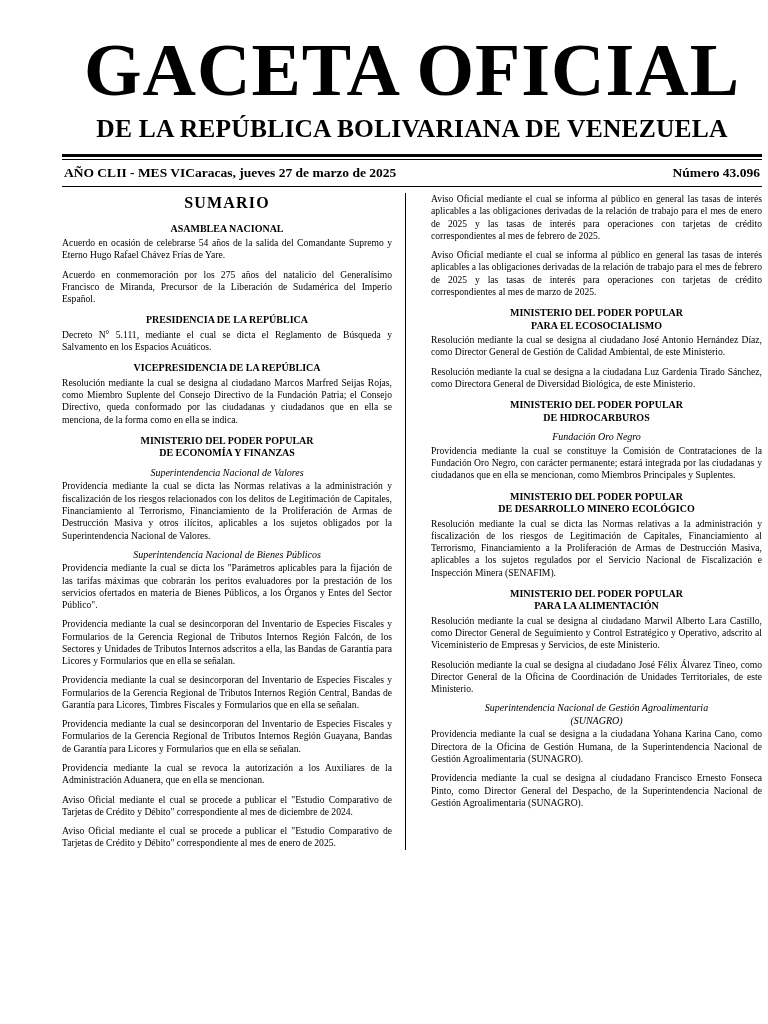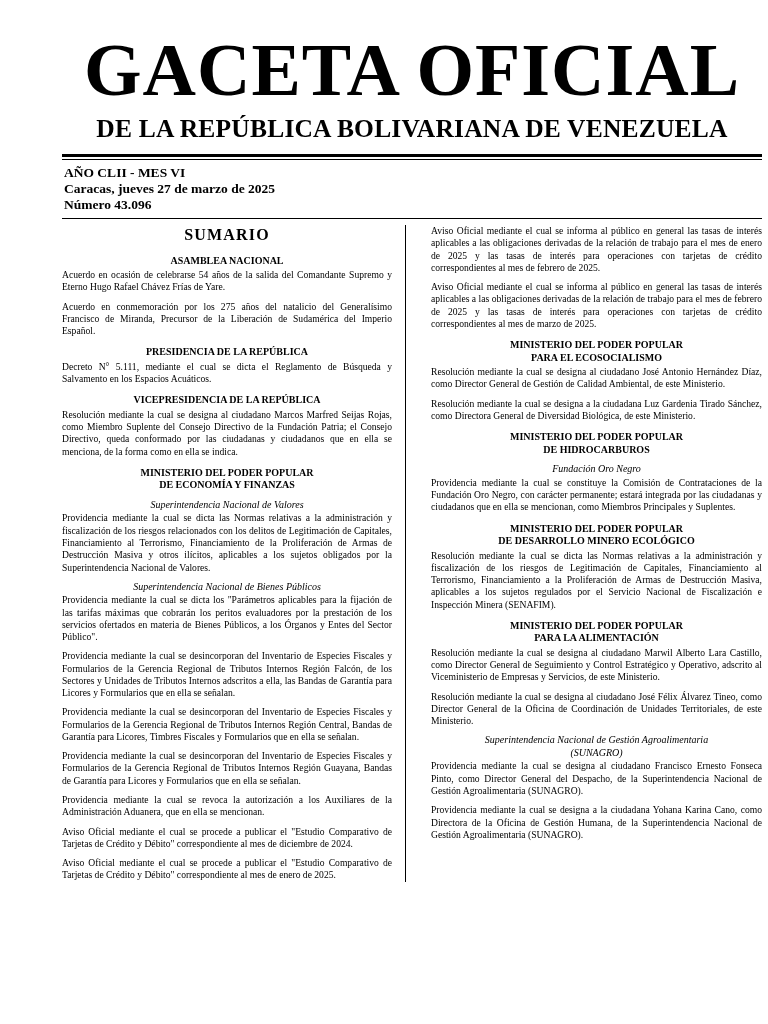--- a/index.html
+++ b/index.html
@@ -51,24 +51,23 @@
     margin-top: 2px;
   }
   .issue-bar {
     display: flex;
     justify-content: space-between;
     align-items: baseline;
     font-family: "Liberation Serif", serif;
     font-weight: bold;
     font-size: 13.5px;
     padding: 5px 2px 5px 2px;
-    flex-direction: column;
   }
   .issue-left { flex: 0 0 auto; }
-  .issue-center { flex: 1 1 auto; text-align: center; }
+  .issue-center { flex: 1 1 auto; text-align: left; }
   .issue-right { flex: 0 0 auto; }
   .rule-under-issue {
     border-top: 1.5px solid #000;
     margin-bottom: 6px;
   }
   .columns {
     display: flex;
     gap: 12px;
     position: relative;
   }
@@ -171,19 +170,19 @@
           <p class="entry">Resolución mediante la cual se designa a la ciudadana Luz Gardenia Tirado Sánchez, como Directora General de Diversidad Biológica, de este Ministerio.</p>
           <div class="org">MINISTERIO DEL PODER POPULAR<br>DE HIDROCARBUROS</div>
           <div class="sub-org">Fundación Oro Negro</div>
           <p class="entry">Providencia mediante la cual se constituye la Comisión de Contrataciones de la Fundación Oro Negro, con carácter permanente; estará integrada por las ciudadanas y ciudadanos que en ella se mencionan, como Miembros Principales y Suplentes.</p>
           <div class="org">MINISTERIO DEL PODER POPULAR<br>DE DESARROLLO MINERO ECOLÓGICO</div>
           <p class="entry">Resolución mediante la cual se dicta las Normas relativas a la administración y fiscalización de los riesgos de Legitimación de Capitales, Financiamiento al Terrorismo, Financiamiento a la Proliferación de Armas de Destrucción Masiva, aplicables a los sujetos regulados por el Servicio Nacional de Fiscalización e Inspección Minera (SENAFIM).</p>
           <div class="org">MINISTERIO DEL PODER POPULAR<br>PARA LA ALIMENTACIÓN</div>
           <p class="entry">Resolución mediante la cual se designa al ciudadano Marwil Alberto Lara Castillo, como Director General de Seguimiento y Control Estratégico y Operativo, adscrito al Viceministerio de Empresas y Servicios, de este Ministerio.</p>
           <p class="entry">Resolución mediante la cual se designa al ciudadano José Félix Álvarez Tineo, como Director General de la Oficina de Coordinación de Unidades Territoriales, de este Ministerio.</p>
           <div class="sub-org">Superintendencia Nacional de Gestión Agroalimentaria<br>(SUNAGRO)</div>
+          <p class="entry">Providencia mediante la cual se designa a la ciudadana Yohana Karina Cano, como Directora de la Oficina de Gestión Humana, de la Superintendencia Nacional de Gestión Agroalimentaria (SUNAGRO).</p>
           <p class="entry">Providencia mediante la cual se designa al ciudadano Francisco Ernesto Fonseca Pinto, como Director General del Despacho, de la Superintendencia Nacional de Gestión Agroalimentaria (SUNAGRO).</p>
-          <p class="entry">Providencia mediante la cual se designa a la ciudadana Yohana Karina Cano, como Directora de la Oficina de Gestión Humana, de la Superintendencia Nacional de Gestión Agroalimentaria (SUNAGRO).</p>
         </div>
     </div>
   </div>
 
 </div>
 
 </body></html>

